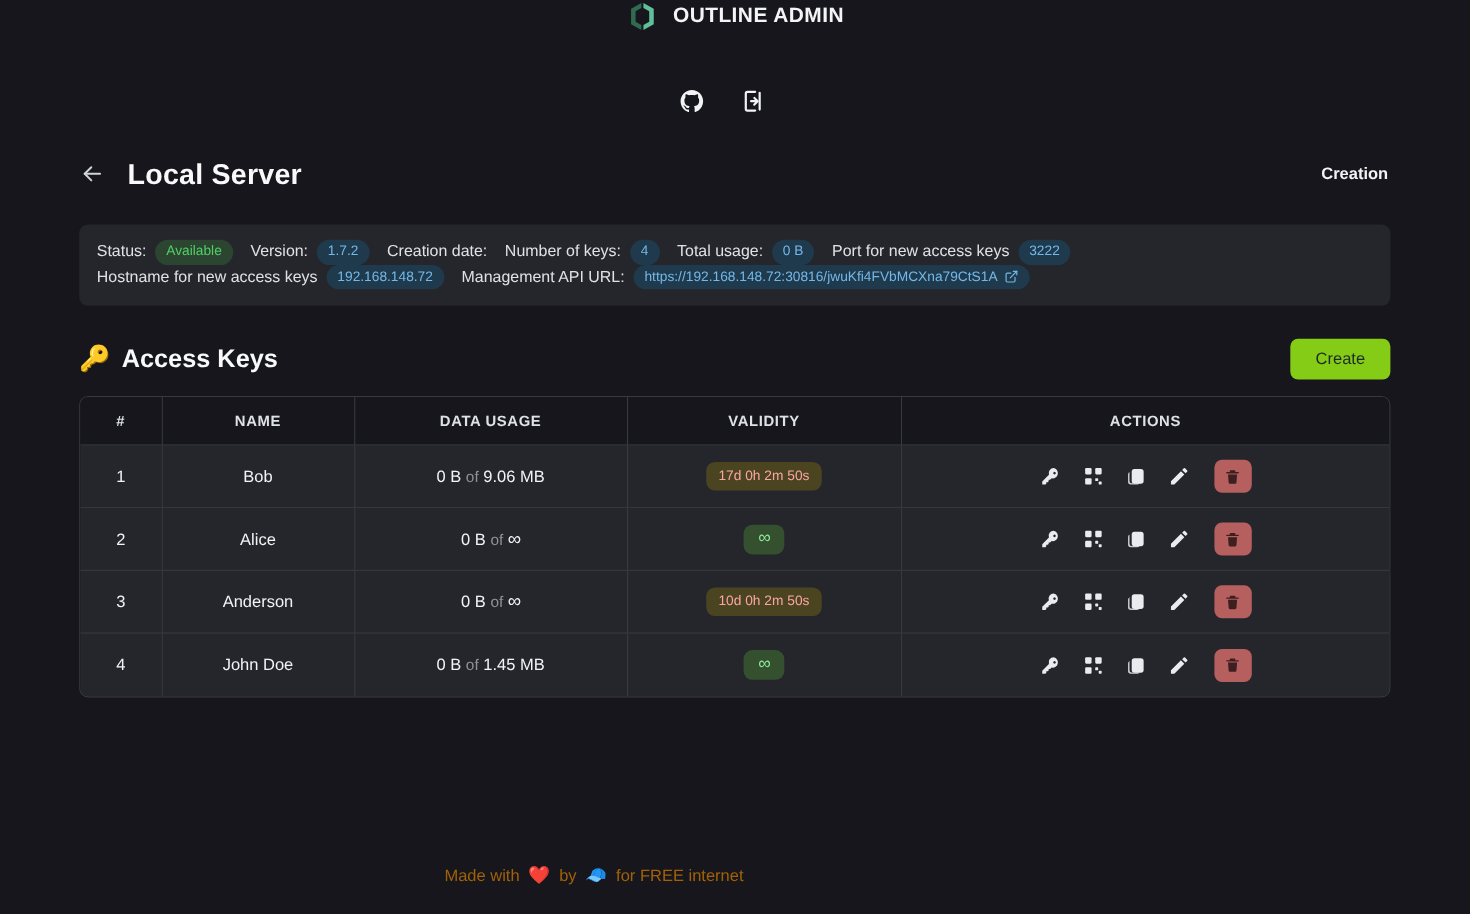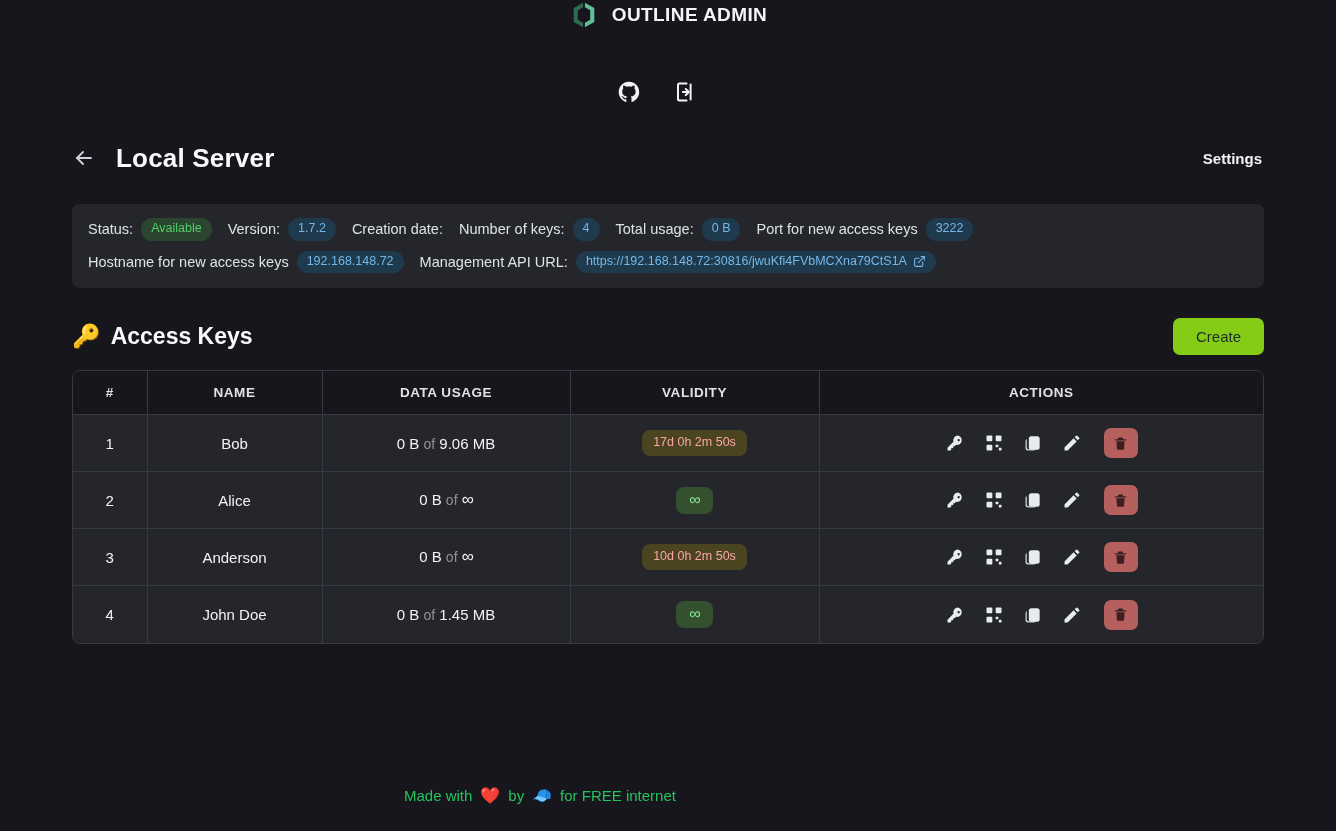--- a/index.html
+++ b/index.html
@@ -82,21 +82,20 @@
   }
 
   
   .info-card {
     margin-top: 22px;
     background: #25262b;
     border-radius: 8px;
     padding: 14px 16px 15px 16px;
     display: flex;
     flex-direction: column;
-    gap: 10px;
   }
   .info-row {
     display: flex;
     align-items: center;
     flex-wrap: wrap;
     gap: 8px;
   }
   .info-item {
     display: flex;
     align-items: center;
@@ -244,21 +243,21 @@
   .footer {
     position: absolute;
     left: 0;
     top: 786px;
     width: 1080px;
     display: flex;
     align-items: center;
     justify-content: center;
     gap: 8px;
     font-size: 15px;
-    color: #22c55e;
+    color: #a16207;
   }
   .footer .emo { font-size: 16px; }
 </style>
 </head>
 <body>
 
 <div class="navbar">
   <div class="brand">
     <svg class="brand-logo" viewBox="0 0 32 32">
       <path d="M15 3 L5 8.5 L5 23.5 L15 29 L15 24.2 L9.4 21.1 L9.4 10.9 L15 7.8 Z" fill="#2f6b50"></path>
@@ -279,21 +278,21 @@
 </div>
 
 <div class="container">
 
   <div class="page-head">
     <svg class="back-arrow" viewBox="0 0 24 24" fill="none" stroke="currentColor" stroke-width="1.8" stroke-linecap="round" stroke-linejoin="round">
       <path d="M19 12H5"></path>
         <path d="M11 18l-6-6 6-6"></path>
     </svg>
     <span class="page-title">Local Server</span>
-    <span class="settings-link">Settings</span>
+    <span class="settings-link">Creation</span>
   </div>
 
   <div class="info-card">
     <div class="info-row">
 
       <div class="info-item">
         <span class="info-label">Status:</span>
         <span class="pill pill-green">Available</span>
       </div>
 

